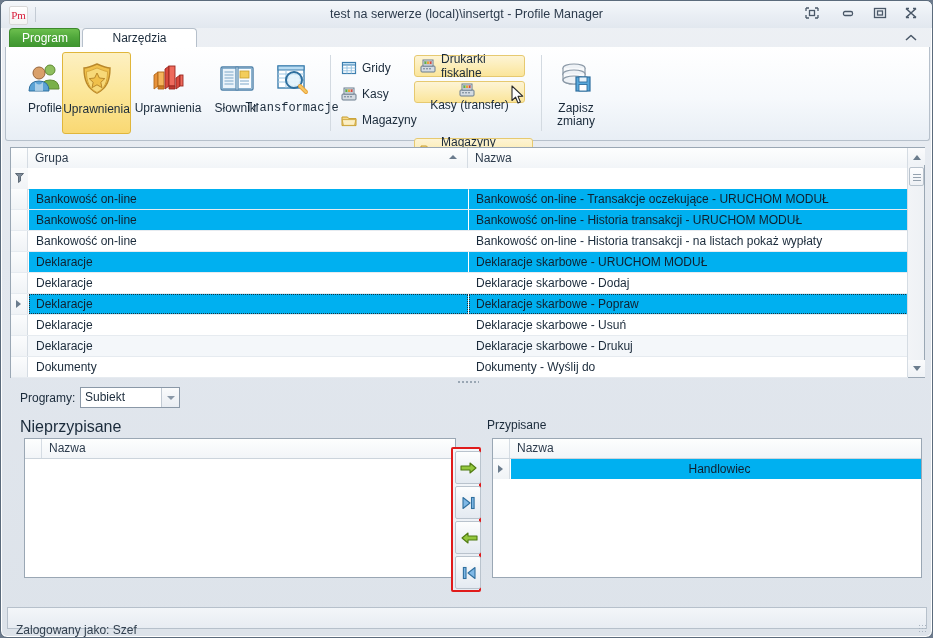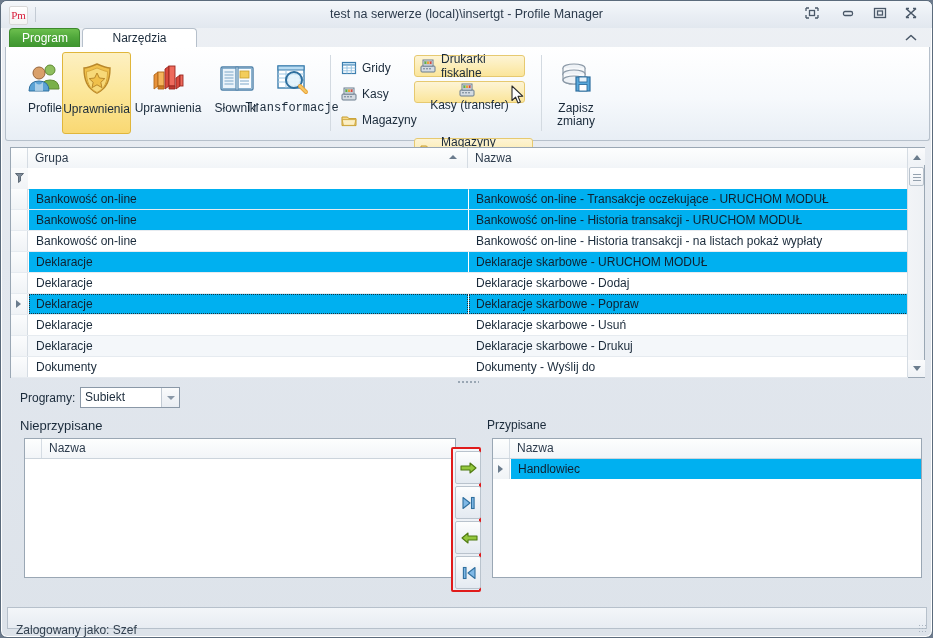--- a/index.html
+++ b/index.html
@@ -189,37 +189,37 @@
     background:#ffffff;border:1px solid #8a98a7;padding-left:12px;
   }
   #combo-val{position:absolute;left:4px;top:0;height:19px;line-height:19px;font-size:12px;}
   #combo-btn{
     position:absolute;right:0;top:0;width:18px;height:19px;
     background:linear-gradient(to bottom,#fafbfc,#e9edf2);
     border-left:1px solid #c2cad3;box-sizing:border-box;
   }
   #combo-chevron{position:absolute;left:5px;top:8px;width:0;height:0;
     border-left:4px solid transparent;border-right:4px solid transparent;border-top:4px solid #8a98a7;}
-  #lbl-nieprzypisane{position:absolute;left:10px;top:33px;font-size:13px;color:#1a2a3a;}
+  #lbl-nieprzypisane{position:absolute;left:10px;top:33px;font-size:16px;color:#1a2a3a;}
   #lbl-przypisane{position:absolute;left:477px;top:33px;font-size:12px;color:#1a2a3a;}
   .minilist{
     position:absolute;top:53px;height:140px;box-sizing:border-box;
     background:#ffffff;border:1px solid #9aa7b4;
   }
   #list-left{left:14px;width:432px;}
   #list-right{left:482px;width:430px;}
   .ml-header{
     position:absolute;left:0;top:0;width:100%;height:20px;box-sizing:border-box;
     background:linear-gradient(to bottom,#fdfefe 0%,#f2f5f8 100%);
     border-bottom:1px solid #ccd4dc;
   }
   .ml-ind-h{position:absolute;left:0;top:0;width:17px;height:19px;border-right:1px solid #d5dce3;box-sizing:border-box;}
   .ml-hlabel{position:absolute;left:17px;top:0;height:19px;line-height:19px;padding-left:7px;font-size:12px;color:#2c3b4c;}
   .ml-body{position:absolute;left:0;top:20px;width:100%;height:118px;}
-  .ml-row{position:relative;height:20px;cursor:default;}
+  .ml-row{position:relative;height:20px;cursor:default;text-align:center;}
   .ml-row .ind{position:absolute;left:0;top:0;width:17px;height:20px;
     background:linear-gradient(to bottom,#fbfcfd,#f0f3f6);border-right:1px solid #d5dce3;box-sizing:border-box;}
   .ml-row .txt{position:absolute;left:18px;top:0;right:0;height:20px;line-height:20px;padding-left:7px;font-size:12px;}
   .ml-row.sel .txt{background:#00b0f0;color:#10202f;}
   
   #xfer{
     position:absolute;left:450px;top:446px;width:30px;height:145px;
     box-sizing:border-box;border:2px solid #e01b1b;border-radius:2px;
     background:linear-gradient(to bottom,#f4f7fa,#e7ecf2);
     padding:2px;

